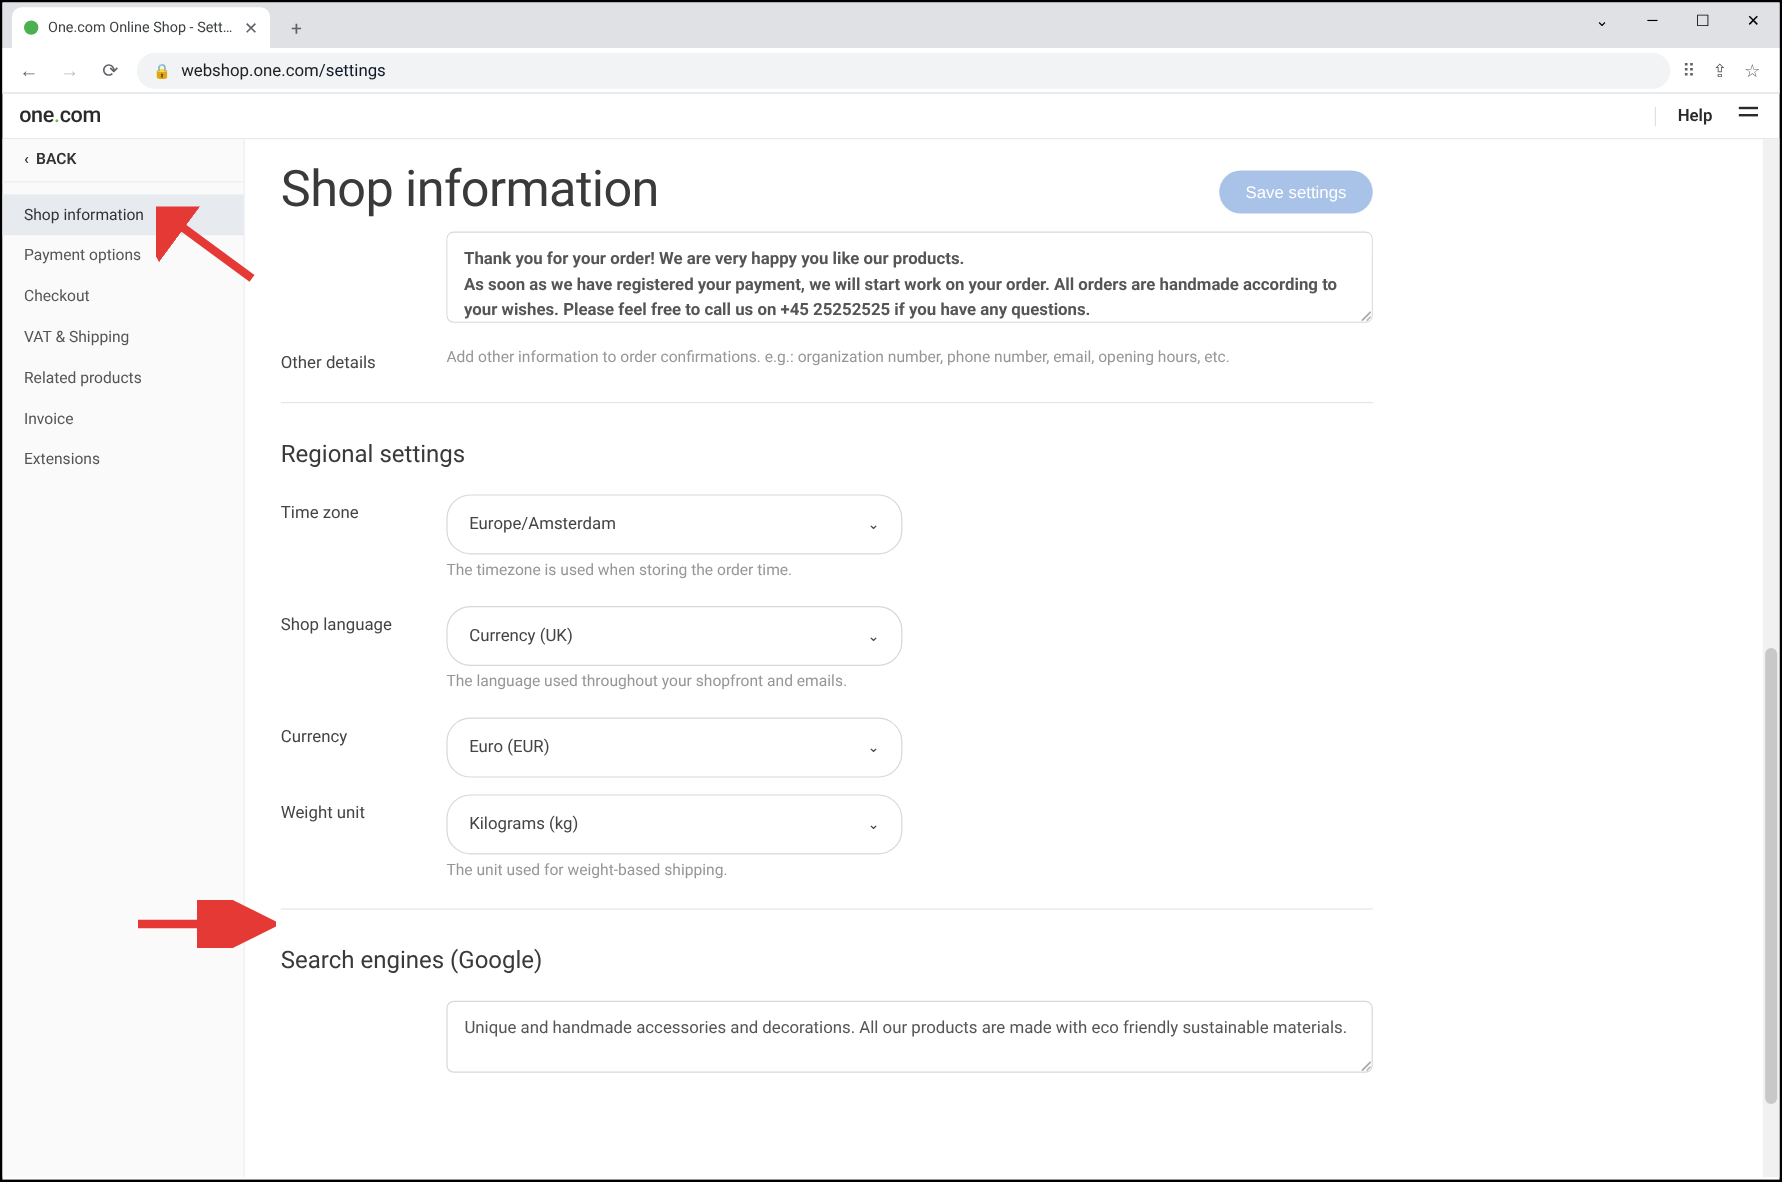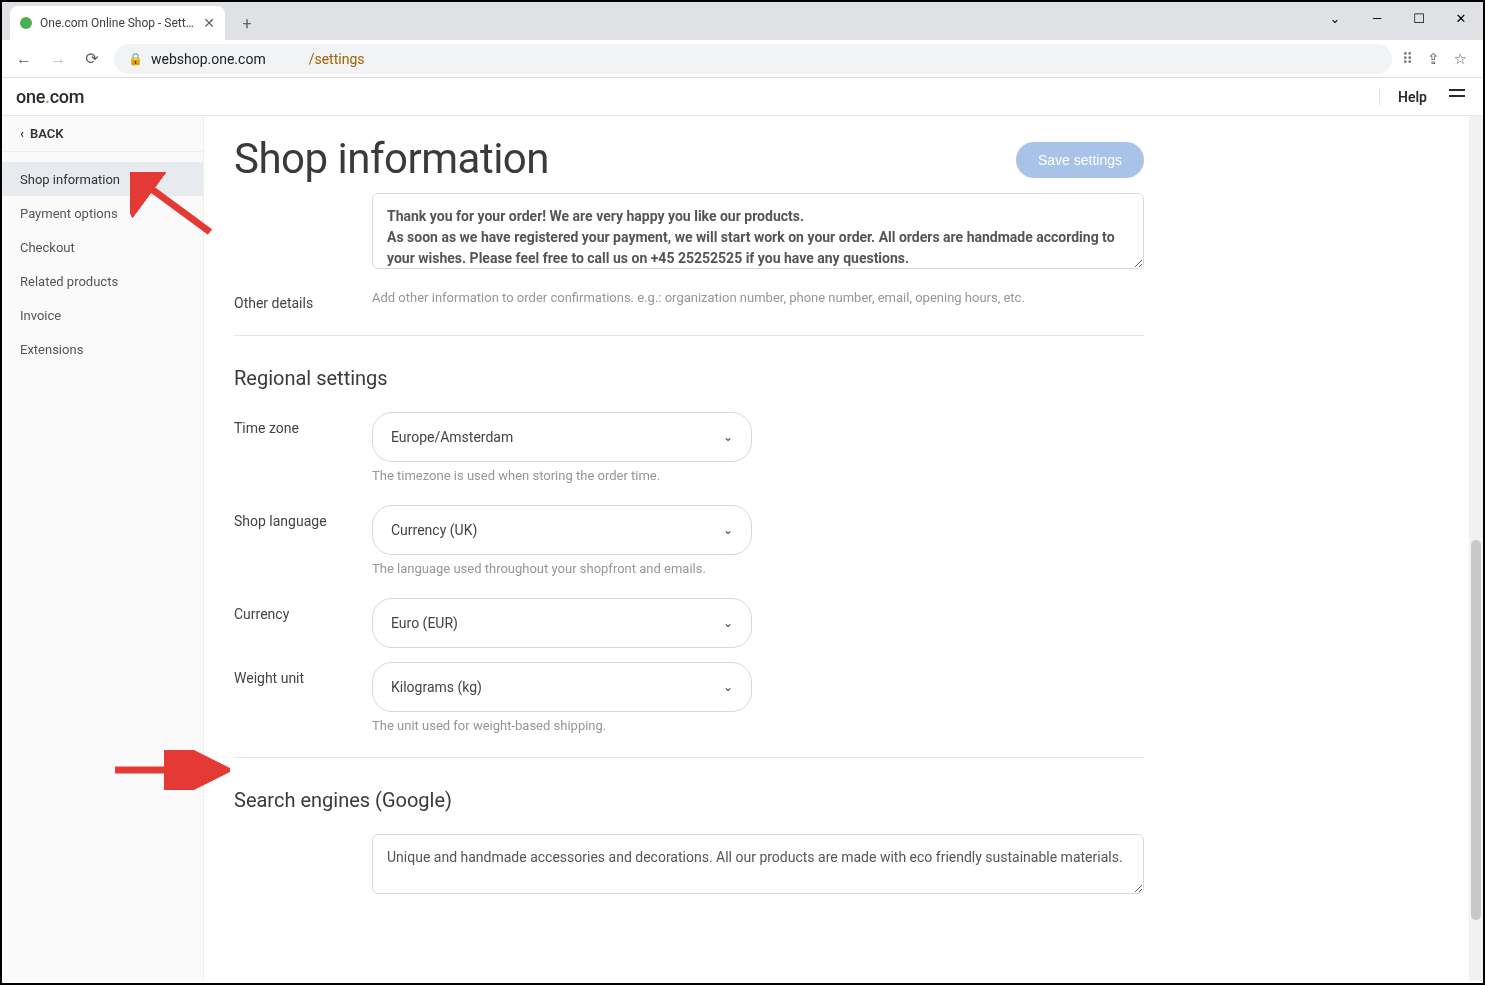--- a/index.html
+++ b/index.html
@@ -32,21 +32,21 @@
     .tab-close { font-size: 14px; color: #5f6368; cursor: pointer; }
     .new-tab { width: 28px; height: 28px; display: flex; align-items: center; justify-content: center; font-size: 16px; color: #5f6368; margin-left: 8px; margin-bottom: 3px; cursor: pointer; }
     .window-controls { position: absolute; right: 6px; top: 0; display: flex; gap: 10px; height: 32px; align-items: center; }
     .window-controls span { width: 32px; height: 28px; display: flex; align-items: center; justify-content: center; font-size: 13px; color: #000; cursor: pointer; }
     .addr-bar { height: 38px; background: #fff; display: flex; align-items: center; padding: 0 10px; gap: 10px; border-bottom: 1px solid #e0e0e0; }
     .nav-btn { width: 24px; height: 24px; display: flex; align-items: center; justify-content: center; color: #5f6368; cursor: pointer; }
     .nav-btn.disabled { color: #bdbdbd; }
     .url-input { flex: 1; height: 30px; background: #f1f3f4; border-radius: 15px; display: flex; align-items: center; padding: 0 14px; gap: 8px; font-size: 14px; color: #202124; }
     .lock-icon { font-size: 12px; color: #5f6368; }
     .url-domain { color: #202124; }
-    .url-path { color: #a16207; margin-left: 43px; }
+    .url-path { color: #0f172a; }
     .addr-icons { display: flex; gap: 14px; padding-right: 6px; }
     .addr-icons span { color: #5f6368; font-size: 15px; cursor: pointer; }
 
     
     .app-header { height: 38px; border-bottom: 1px solid #e8e8e8; display: flex; align-items: center; justify-content: space-between; padding: 0 18px 0 14px; }
     .logo { font-size: 18px; font-weight: 500; letter-spacing: -0.3px; color: #2a2a2a; }
     .logo .dot { color: #6fbf4a; }
     .header-right { display: flex; align-items: flex-start; gap: 22px; }
     .help-link { font-size: 14px; font-weight: 600; color: #2a2a2a; border-left: 1px solid #e0e0e0; padding-left: 18px; cursor: pointer; }
     .hamburger { display: flex; flex-direction: column; gap: 4px; cursor: pointer; }
@@ -143,20 +143,21 @@
 <div class="main-layout">
   <div class="sidebar">
     <div class="back-link">
       <span>‹</span>
       <span>BACK</span>
     </div>
     <div class="sidebar-items">
       <div class="sidebar-item active">Shop information</div>
       <div class="sidebar-item">Payment options</div>
       <div class="sidebar-item">Checkout</div>
+      <div class="sidebar-item">VAT &amp; Shipping</div>
       <div class="sidebar-item">Related products</div>
       <div class="sidebar-item">Invoice</div>
       <div class="sidebar-item">Extensions</div>
     </div>
   </div>
 
   <div class="content">
     <div class="content-inner">
       <div class="page-head">
         <h1>Shop information</h1>

